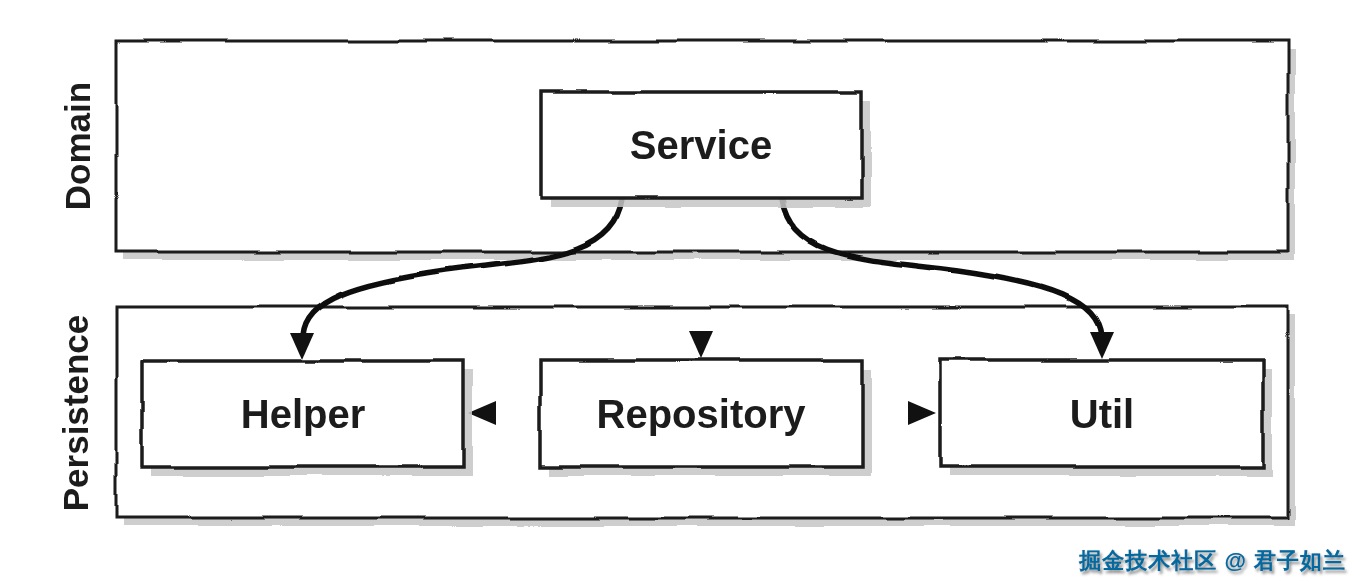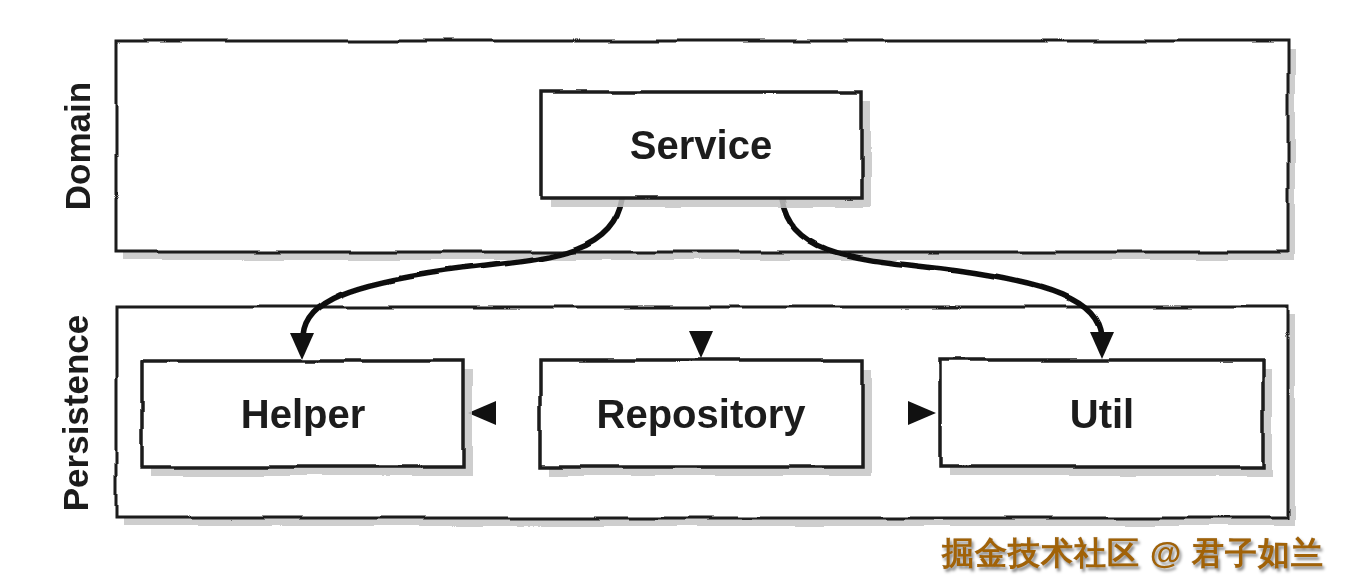--- a/index.html
+++ b/index.html
@@ -26,26 +26,26 @@
   }
   .layer-label {
     fill: #1c1c1c;
     font-size: 35px;
     font-weight: bold;
     text-anchor: middle;
     font-family: "Liberation Sans", sans-serif;
   }
   .watermark {
     position: absolute;
-    right: 38px;
+    right: 16px;
     bottom: 10px;
-    font-size: 32px;
+    font-size: 22px;
     font-weight: bold;
     letter-spacing: 1px;
-    color: #a16207;
+    color: #0369a1;
     text-shadow: 0 0 1px #b5b5b5, 2px 3px 3px #8a8a8a;
     white-space: nowrap;
   }
 </style>
 </head>
 <body>
 
 <div class="canvas">
   <svg class="diagram" width="1362" height="586" viewBox="0 0 1362 586">
     <defs>

